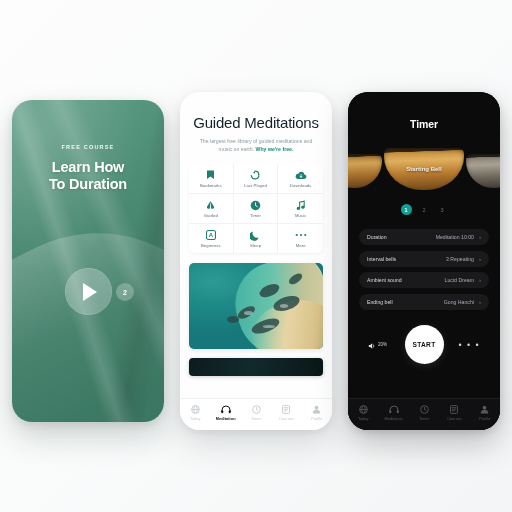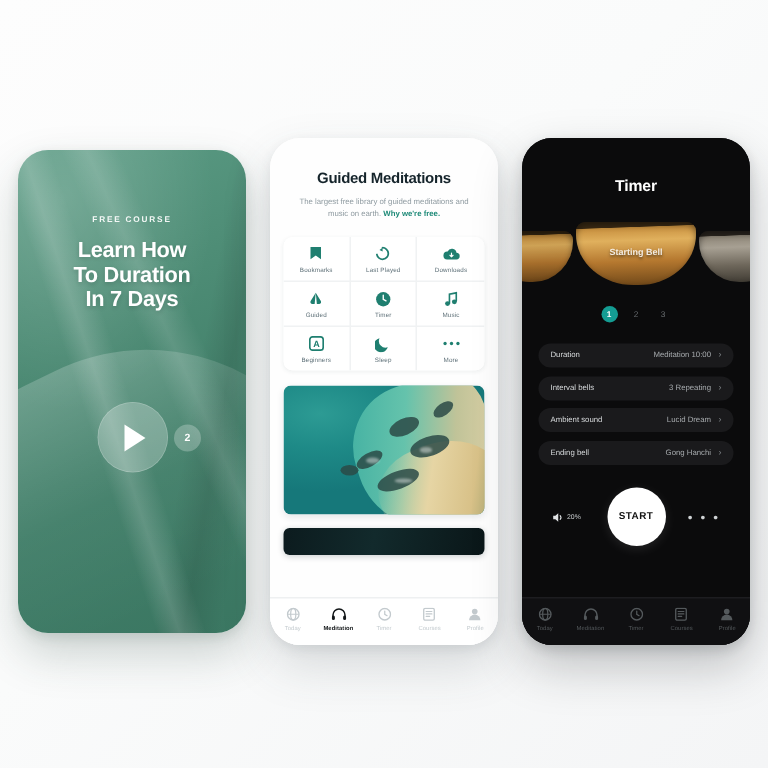--- a/index.html
+++ b/index.html
@@ -44,21 +44,21 @@
     box-shadow:inset 0 0 0 .5px rgba(255,255,255,.22);}
   .play-tri{width:0;height:0;border-left:14px solid #fff;border-top:9px solid transparent;
     border-bottom:9px solid transparent;margin-left:4px;}
   .count-badge{position:absolute;left:104px;top:183px;width:18px;height:18px;border-radius:50%;
     background:rgba(255,255,255,.25);color:#fff;font-size:7px;font-weight:700;
     display:flex;align-items:center;justify-content:center;z-index:3;}
 
   
   .p2-body{position:absolute;inset:0;background:#fefefe;display:flex;flex-direction:column;}
   .p2-head{padding:22px 10px 0;text-align:center;}
-  .p2-title{font-size:10px;font-weight:700;color:#15242b;letter-spacing:-.2px;}
+  .p2-title{font-size:15px;font-weight:400;color:#15242b;letter-spacing:-.2px;}
   .p2-sub{margin-top:6px;font-size:5.2px;line-height:8px;color:#8e9aa0;padding:0 8px;}
   .p2-sub .lnk{color:#1e8a78;font-weight:700;}
   .grid{margin:11px 9px 0;border-radius:6px;overflow:hidden;
     box-shadow:0 1px 3px rgba(30,50,60,.07);background:#fff;
     display:grid;grid-template-columns:repeat(3,1fr);}
   .cell{height:29px;display:flex;flex-direction:column;align-items:center;justify-content:center;
     gap:2px;border-right:.5px solid #f0f2f3;border-bottom:.5px solid #f0f2f3;background:#fff;}
   .cell:nth-child(3n){border-right:none;}
   .cell:nth-child(n+7){border-bottom:none;}
   .cell .ic{height:11px;display:flex;align-items:center;justify-content:center;color:#1f7f70;}
@@ -129,21 +129,20 @@
 <div class="stage">
 
   <div class="phone p1">
     <div class="leaf-bg"></div>
 
     <div class="hero-txt">
       <div class="kicker">FREE COURSE</div>
       <div class="hero-h">
         <div>Learn How</div>
         <div>To Duration</div>
-        <div>In 7 Days</div>
       </div>
     </div>
 
     <div class="play-wrap">
       <div class="play-btn">
         <div class="play-tri"></div>
       </div>
     </div>
     <div class="count-badge">2</div>
   </div>

